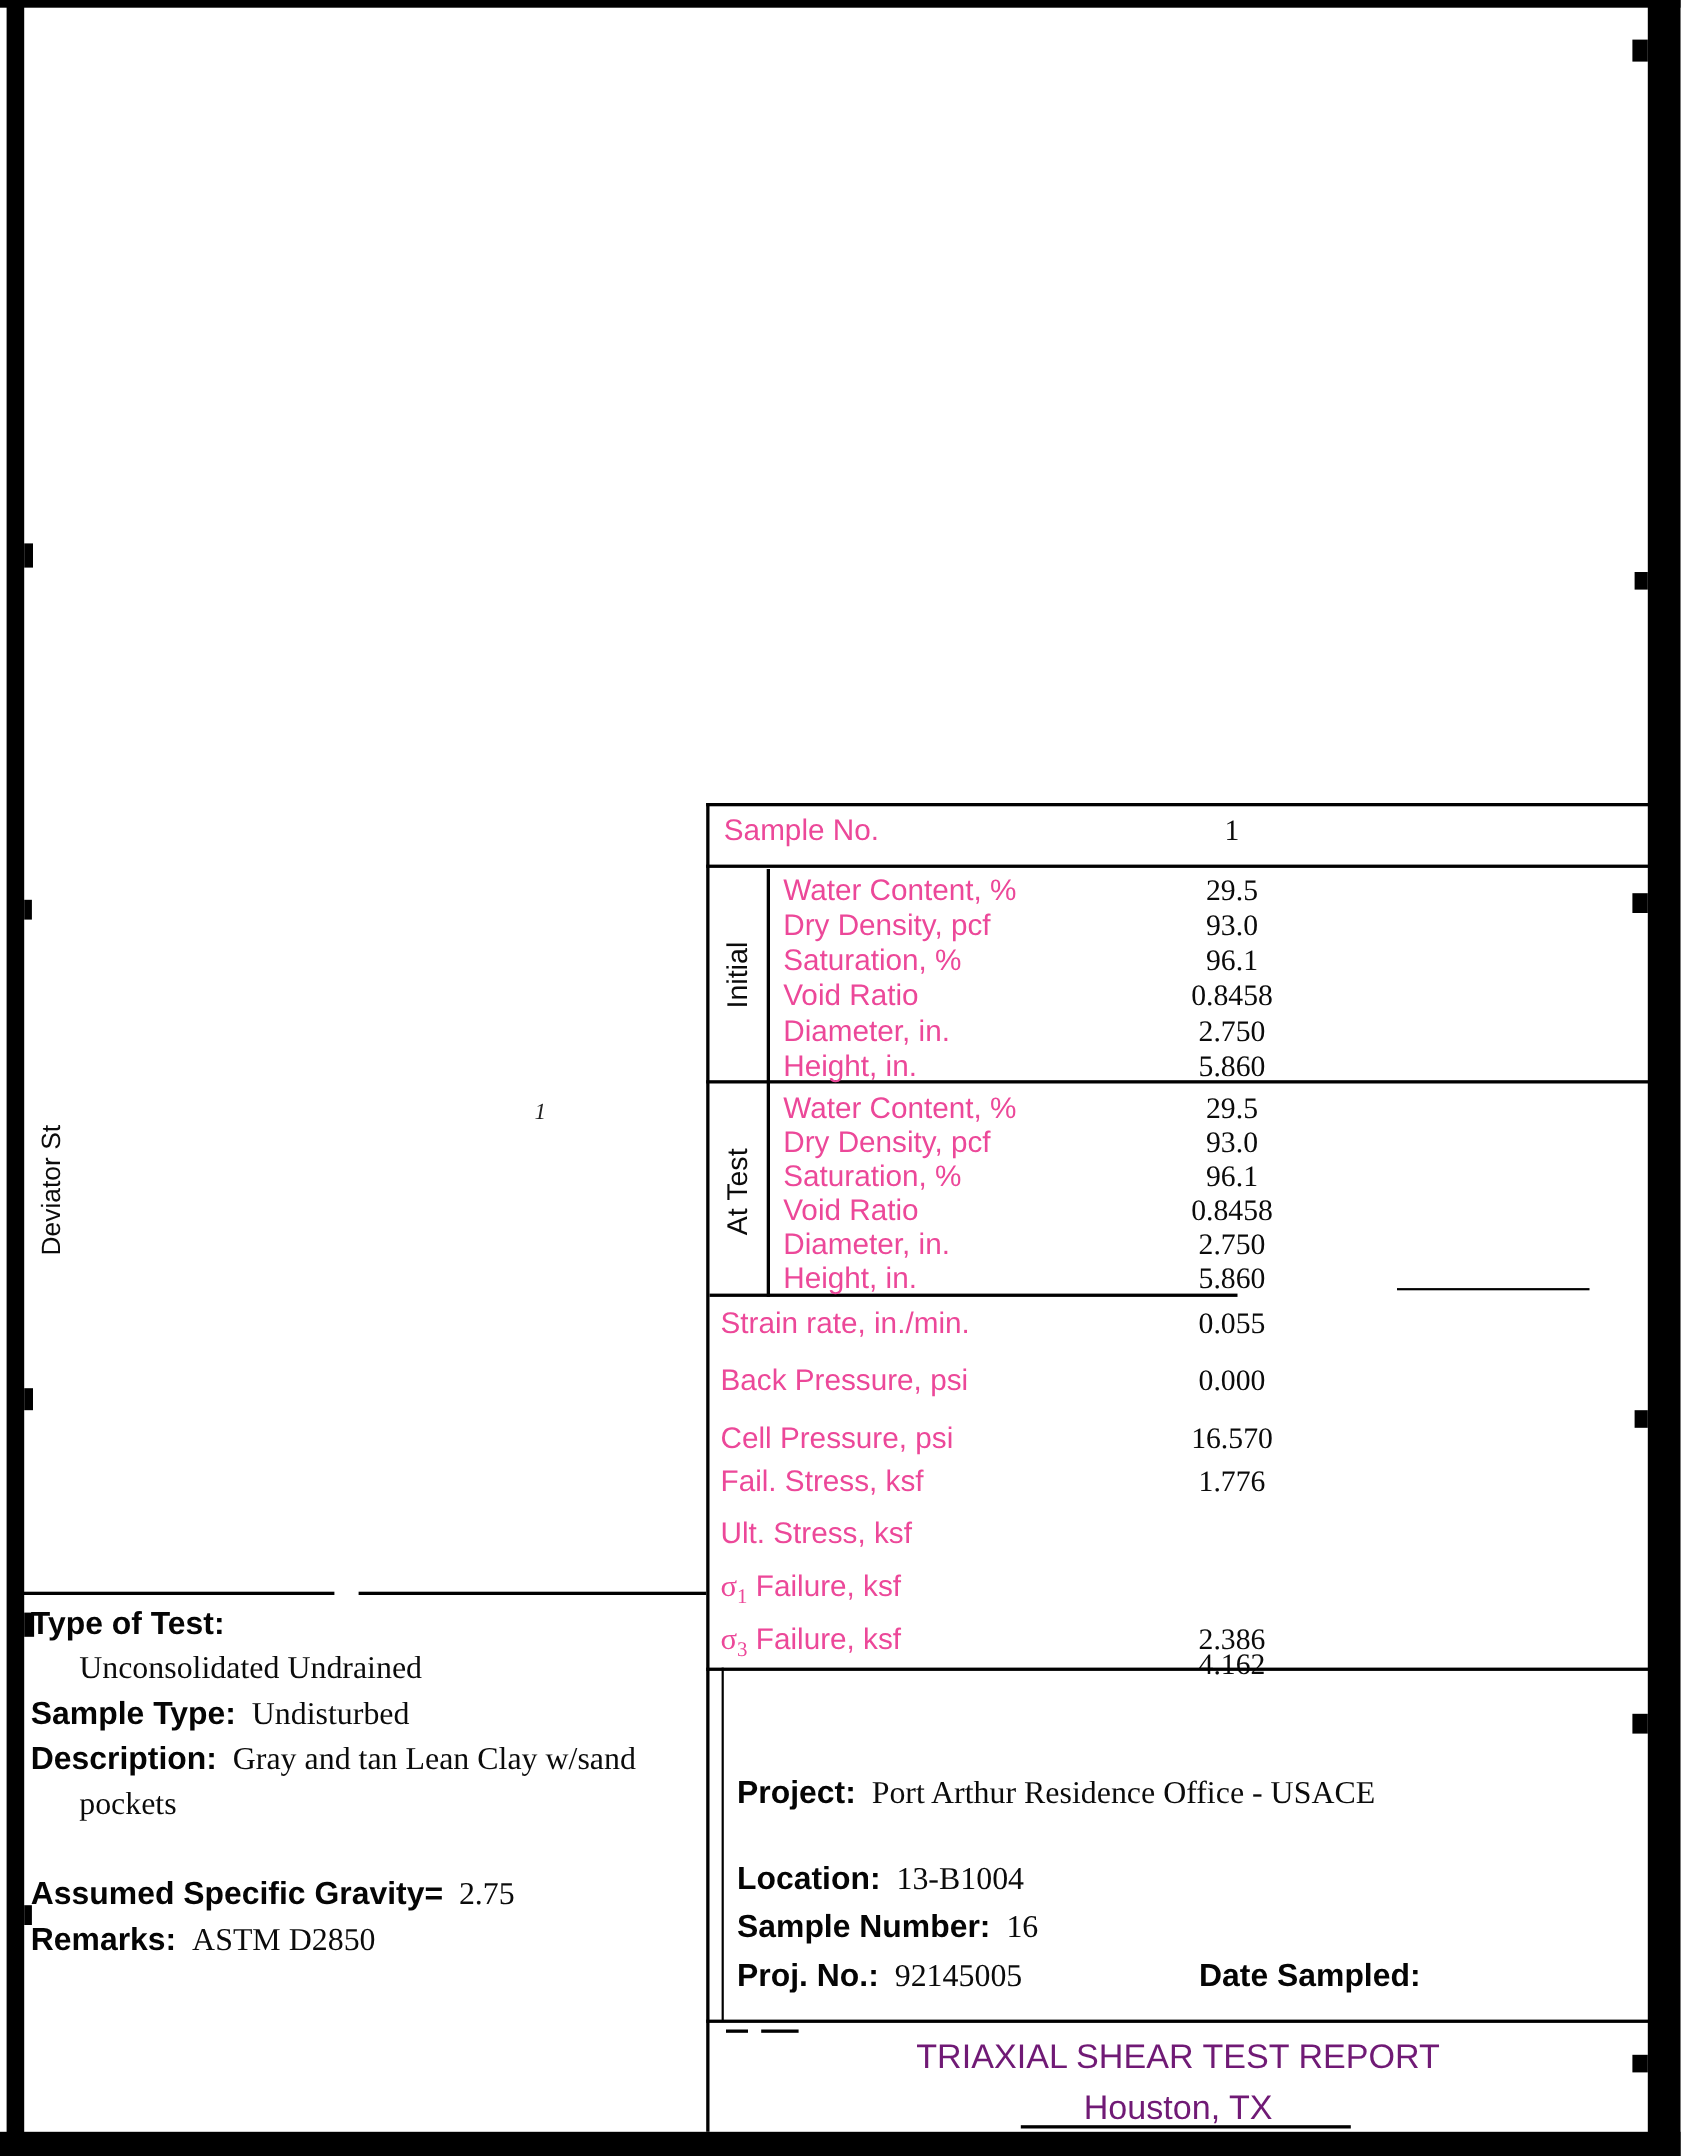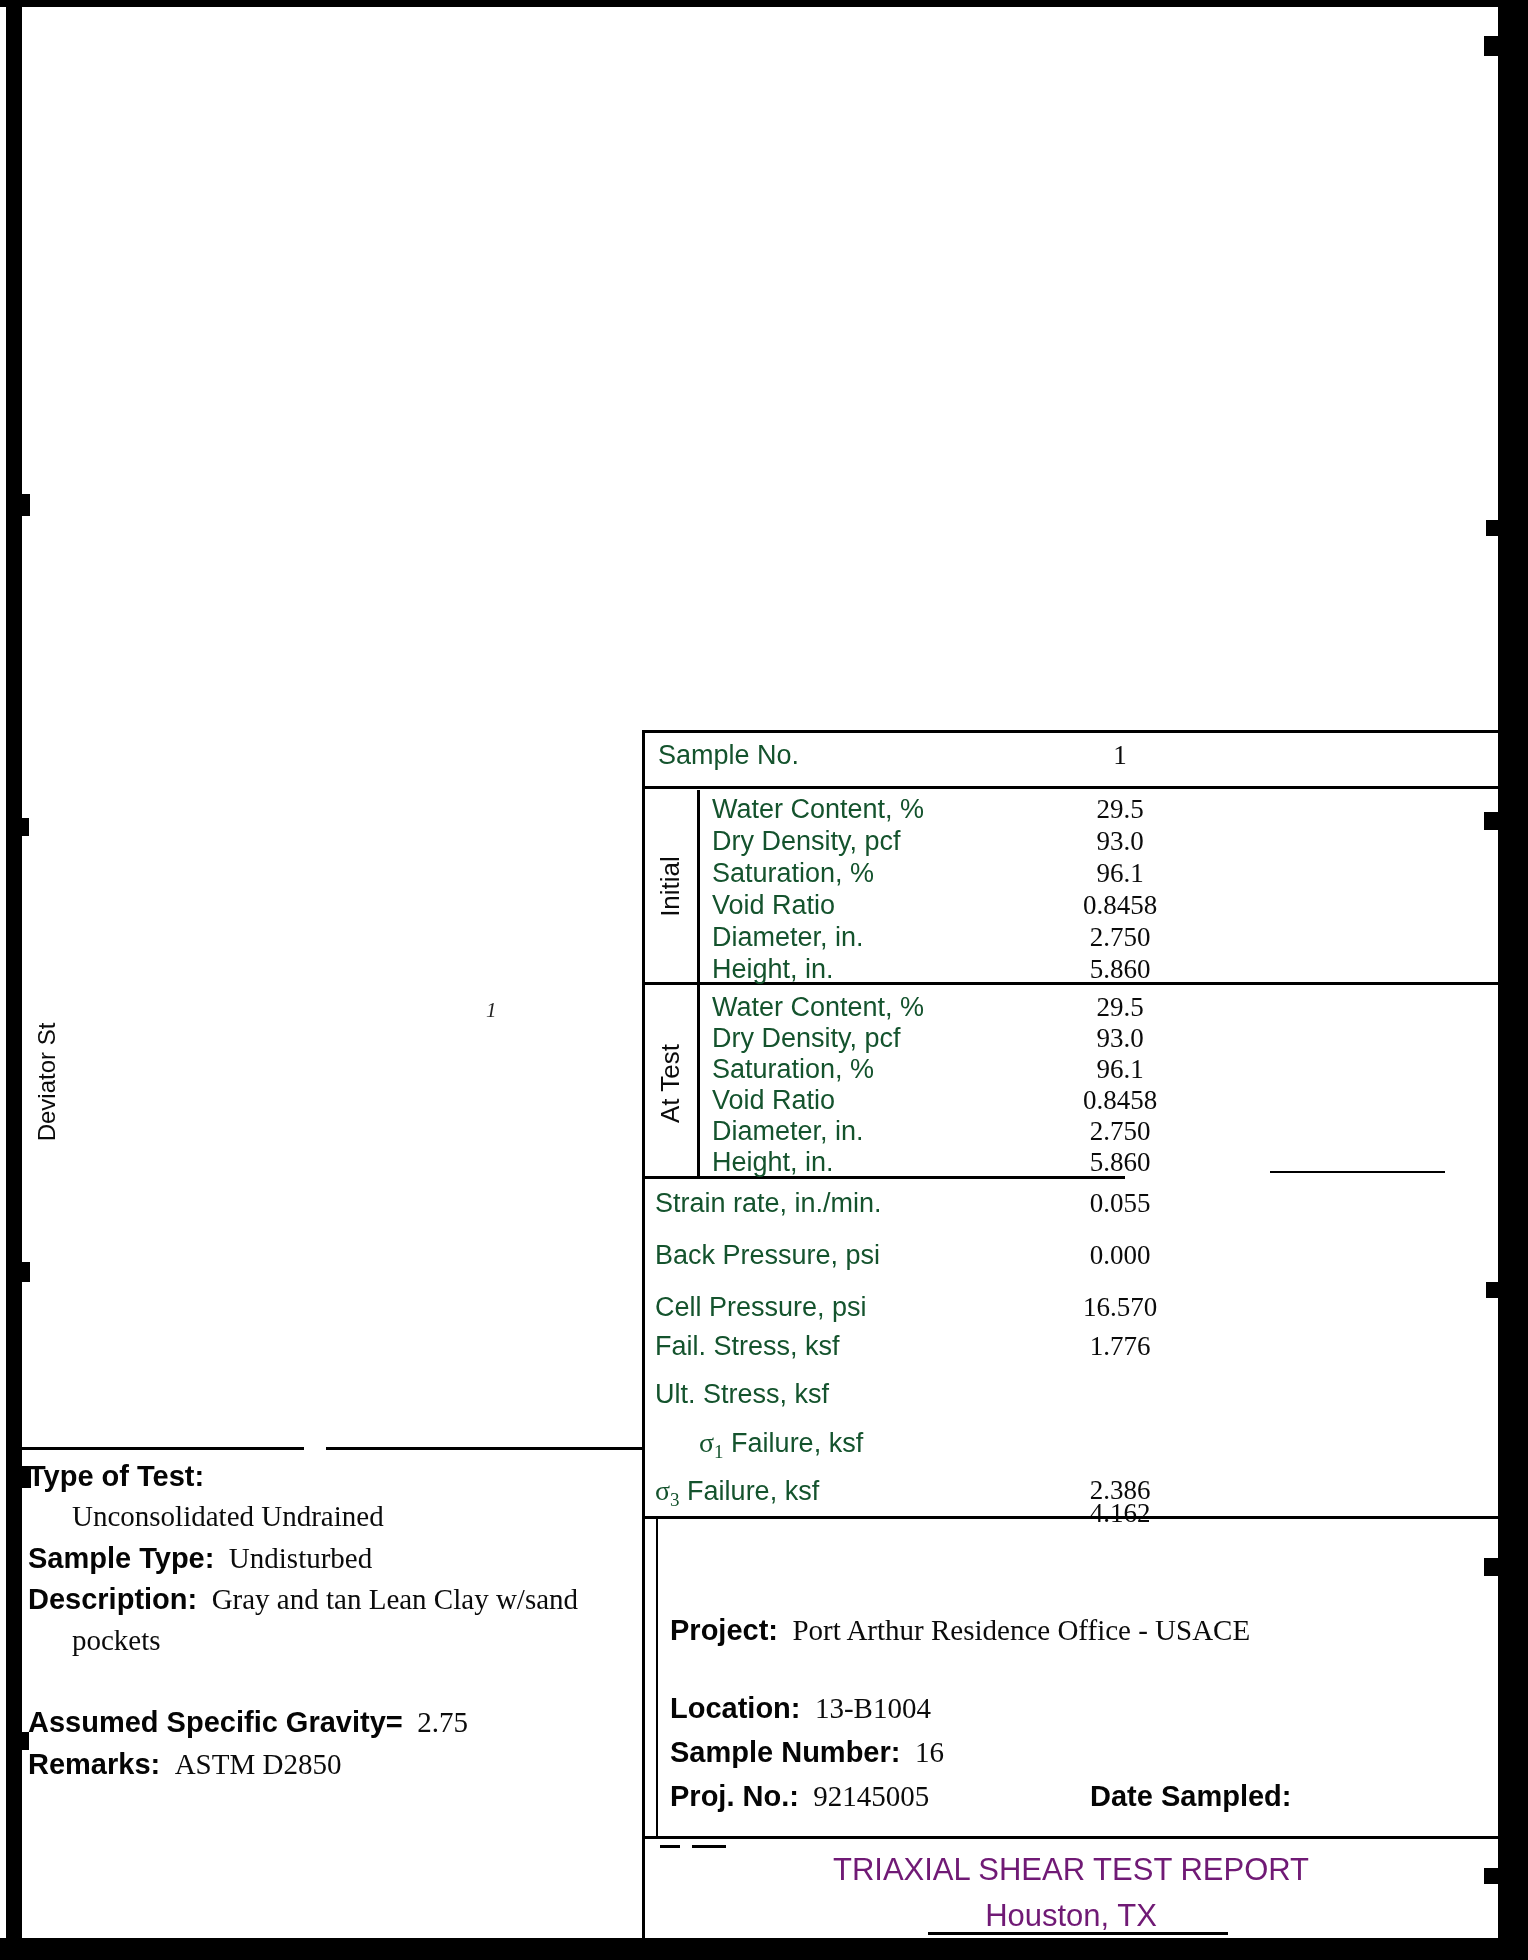--- a/index.html
+++ b/index.html
@@ -1,19 +1,19 @@
 <!DOCTYPE html>
 <html><head>
 <meta charset="utf-8">
 <style>
   html,body{margin:0;padding:0;background:#e8e8e8;}
   #page{position:relative;width:1528px;height:1960px;background:#ffffff;overflow:hidden;
         font-family:"Liberation Sans",sans-serif;color:#0b0b0b;}
   .blk{position:absolute;background:#000;}
-  .lbl{position:absolute;font:27px/1.15 "Liberation Sans",sans-serif;white-space:nowrap;color:#14532d;}
+  .lbl{position:absolute;font:27px/1.15 "Liberation Sans",sans-serif;white-space:nowrap;color:#ec4899;}
   .val{position:absolute;left:1020px;width:200px;text-align:center;
        font:27px/1.15 "Liberation Serif",serif;white-space:nowrap;color:#0b0b0b;}
   .rotbox{position:absolute;display:flex;align-items:center;justify-content:center;}
   .rot{transform:rotate(-90deg);white-space:nowrap;font:26px "Liberation Sans",sans-serif;color:#0b0b0b;}
   .info-line{position:absolute;white-space:nowrap;}
   .blbl{font:bold 29px/1.15 "Liberation Sans",sans-serif;color:#050505;}
   .sval{font:29px/1.15 "Liberation Serif",serif;color:#0b0b0b;margin-left:10px;}
   .sig{font:28px/1.15 "Liberation Serif",serif;}
   .sigsub{font:19px "Liberation Serif",serif;}
   .ctr{position:absolute;left:642px;width:858px;text-align:center;
@@ -94,21 +94,21 @@
   <span class="val" style="top:1188px;">0.055</span>
   <span class="lbl" style="left:655px;top:1240px;">Back Pressure, psi</span>
   <span class="val" style="top:1240px;">0.000</span>
   <span class="lbl" style="left:655px;top:1292px;">Cell Pressure, psi</span>
   <span class="val" style="top:1292px;">16.570</span>
   <span class="lbl" style="left:655px;top:1331px;">Fail. Stress, ksf</span>
   <span class="val" style="top:1331px;">1.776</span>
   <span class="lbl" style="left:655px;top:1379px;">Ult. Stress, ksf</span>
   <span class="val" style="top:1379px;"></span>
 
-  <span class="lbl" style="left:655px;top:1427px;margin-left:44px;"><span class="sig">σ</span><sub class="sigsub">1</sub> <span>Failure, ksf</span></span>
+  <span class="lbl" style="left:655px;top:1427px;"><span class="sig">σ</span><sub class="sigsub">1</sub> <span>Failure, ksf</span></span>
   <span class="val" style="top:1498px;">4.162</span>
   <span class="lbl" style="left:655px;top:1475px;"><span class="sig">σ</span><sub class="sigsub">3</sub> <span>Failure, ksf</span></span>
   <span class="val" style="top:1475px;">2.386</span>
 
   <div class="blk" style="left:18px;top:1447px;width:286px;height:3px;"></div>
   <div class="blk" style="left:326px;top:1447px;width:316px;height:3px;"></div>
 
   <div class="info-line" style="left:28px;top:1460px;">
     <span class="blbl">Type of Test:</span>
   </div>

